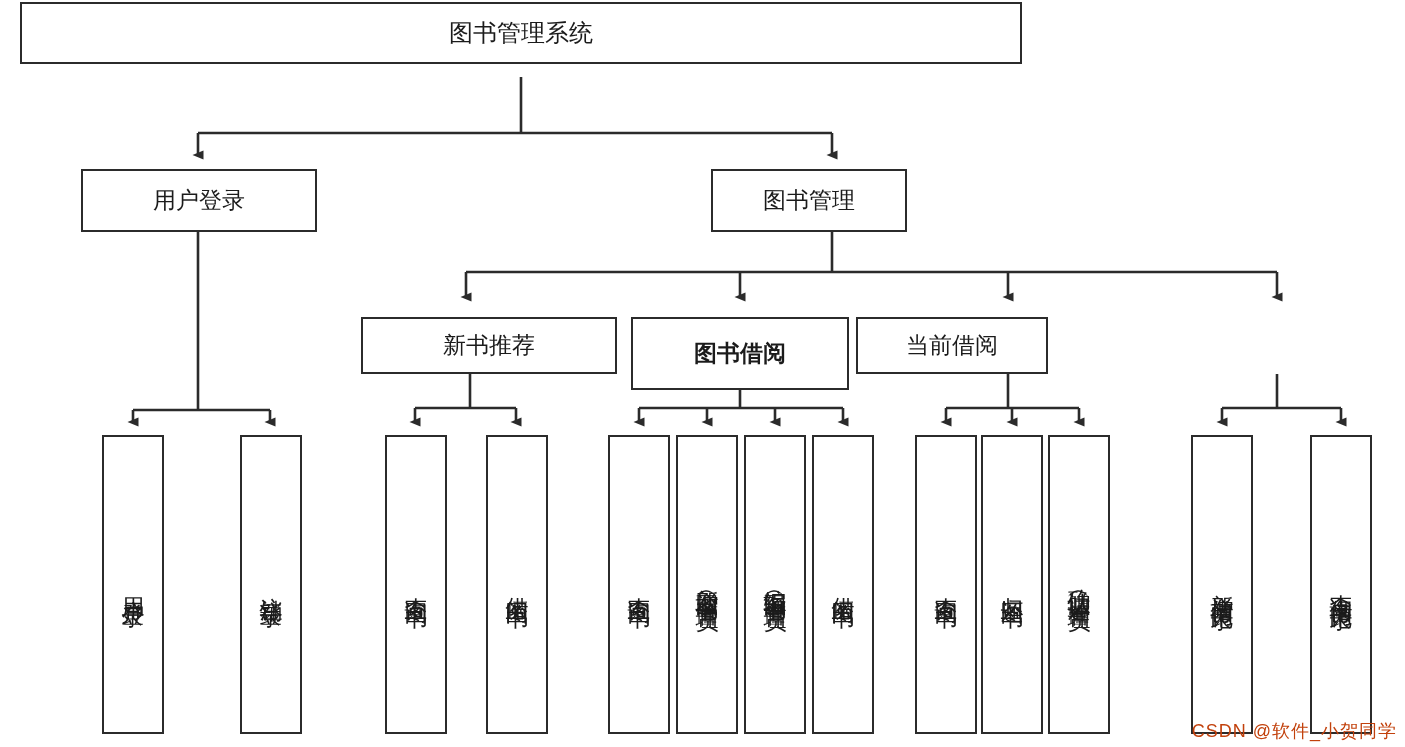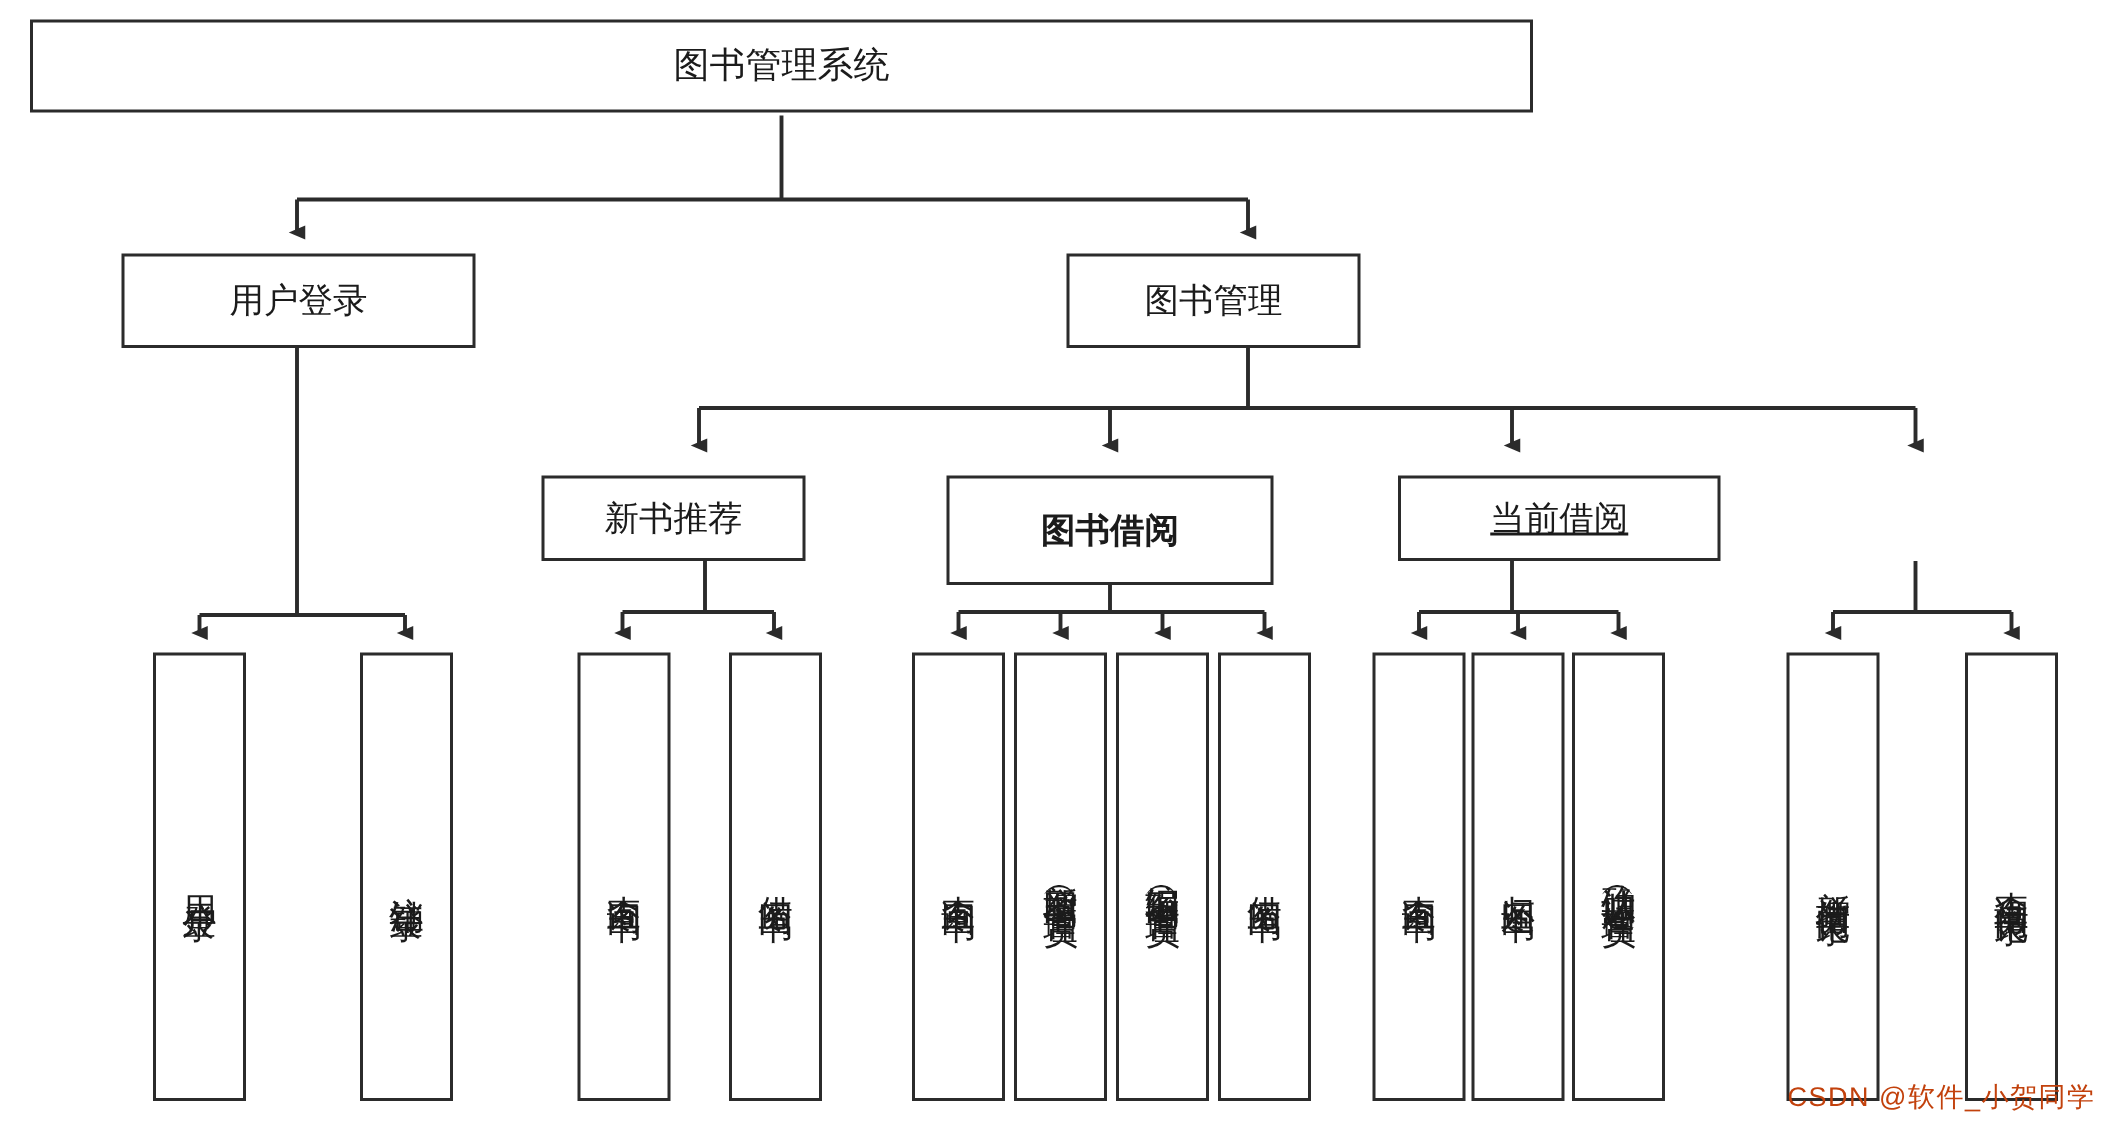--- a/index.html
+++ b/index.html
@@ -114,41 +114,41 @@
       <path d="M1012,408 L1012,422" marker-end="url(#arrow)"></path>
       <path d="M1079,408 L1079,422" marker-end="url(#arrow)"></path>
 
       <path d="M1277,374 L1277,408"></path>
       <path d="M1222,408 L1341,408"></path>
       <path d="M1222,408 L1222,422" marker-end="url(#arrow)"></path>
       <path d="M1341,408 L1341,422" marker-end="url(#arrow)"></path>
     </g>
   </svg>
 
-  <div class="node horiz root" style="left:20px;top:13px;width:1002px;height:62px;">
+  <div class="node horiz root" style="left:20px;top:2px;width:1002px;height:62px;">
     <span class="lbl">图书管理系统</span>
   </div>
 
   <div class="node horiz" style="left:81px;top:169px;width:236px;height:63px;">
     <span class="lbl">用户登录</span>
   </div>
 
   <div class="node horiz" style="left:711px;top:169px;width:196px;height:63px;">
     <span class="lbl">图书管理</span>
   </div>
 
-  <div class="node horiz" style="left:361px;top:317px;width:176px;height:57px;">
+  <div class="node horiz" style="left:361px;top:317px;width:256px;height:57px;">
     <span class="lbl">新书推荐</span>
   </div>
 
   <div class="node horiz" style="left:631px;top:317px;width:218px;height:73px;font-weight:bold;">
     <span class="lbl">图书借阅</span>
   </div>
 
-  <div class="node horiz" style="left:932px;top:317px;width:215px;height:57px;text-decoration:underline;">
+  <div class="node horiz" style="left:856px;top:317px;width:192px;height:57px;">
     <span class="lbl">当前借阅</span>
   </div>
 
 
   <div class="node vert" style="left:102px;top:435px;width:62px;height:299px;">
     <span class="lbl">用户登录</span>
   </div>
 
   <div class="node vert" style="left:240px;top:435px;width:62px;height:299px;">
     <span class="lbl">注销登录</span>

